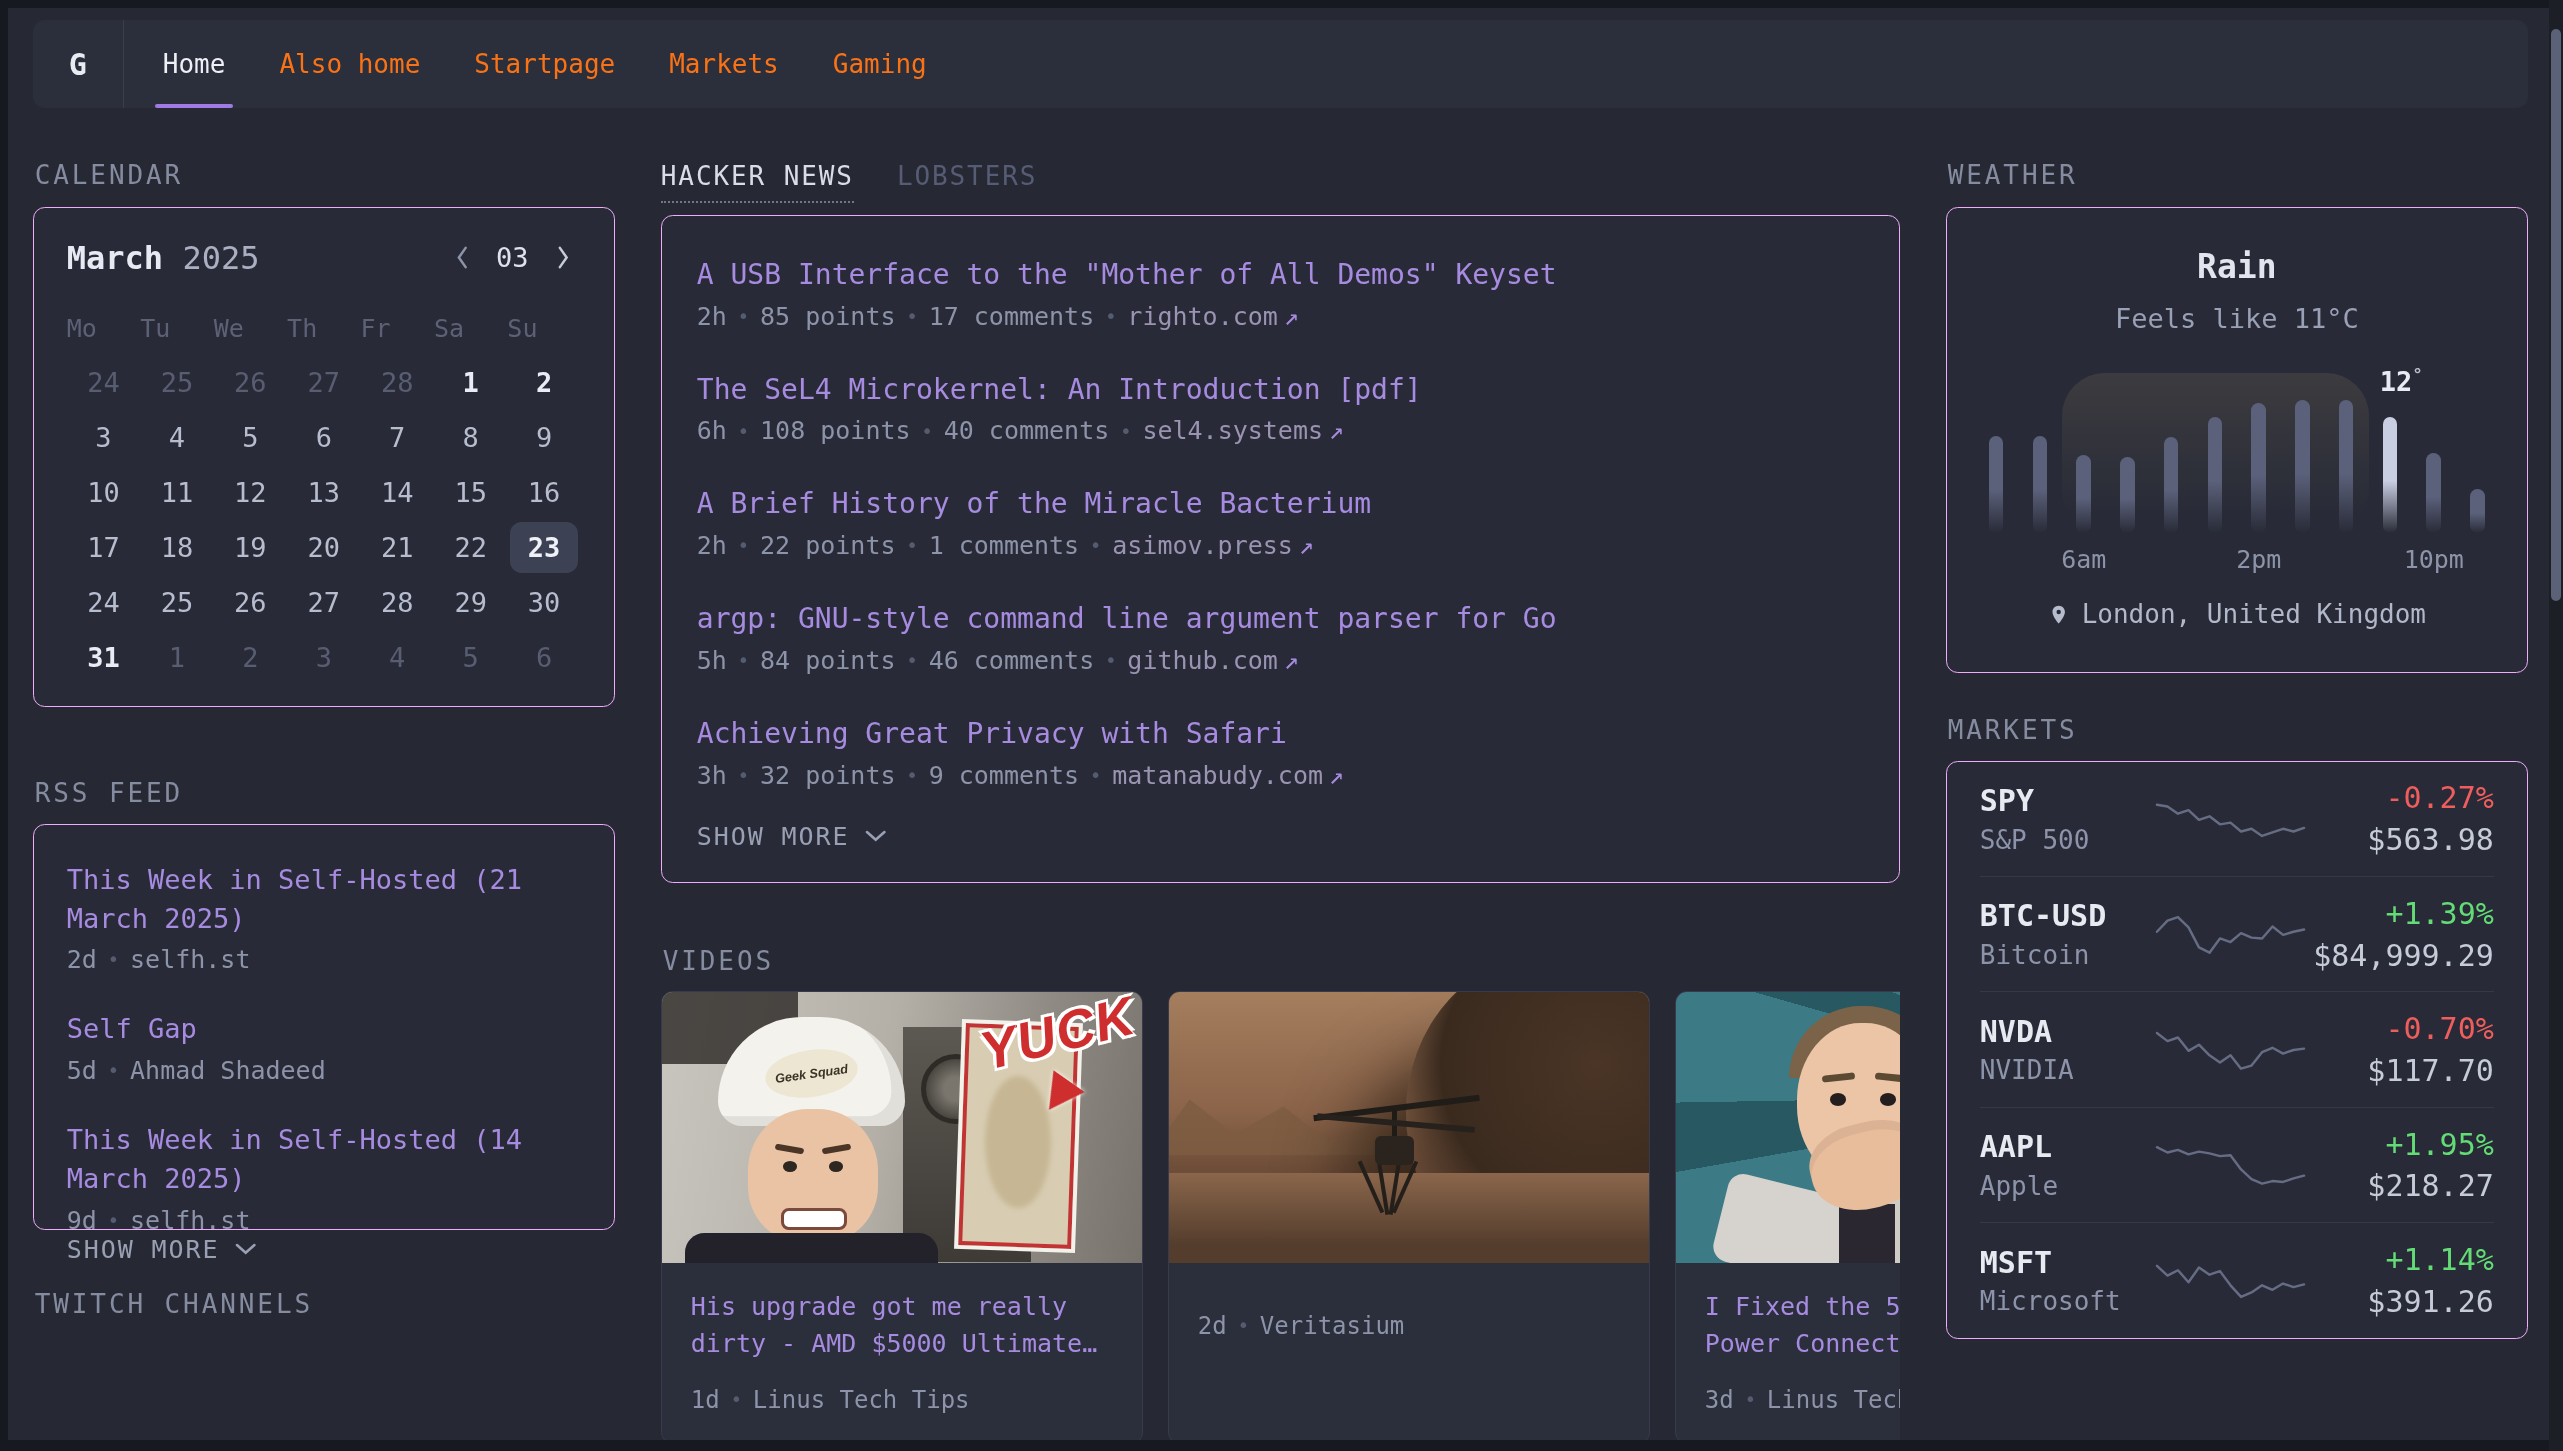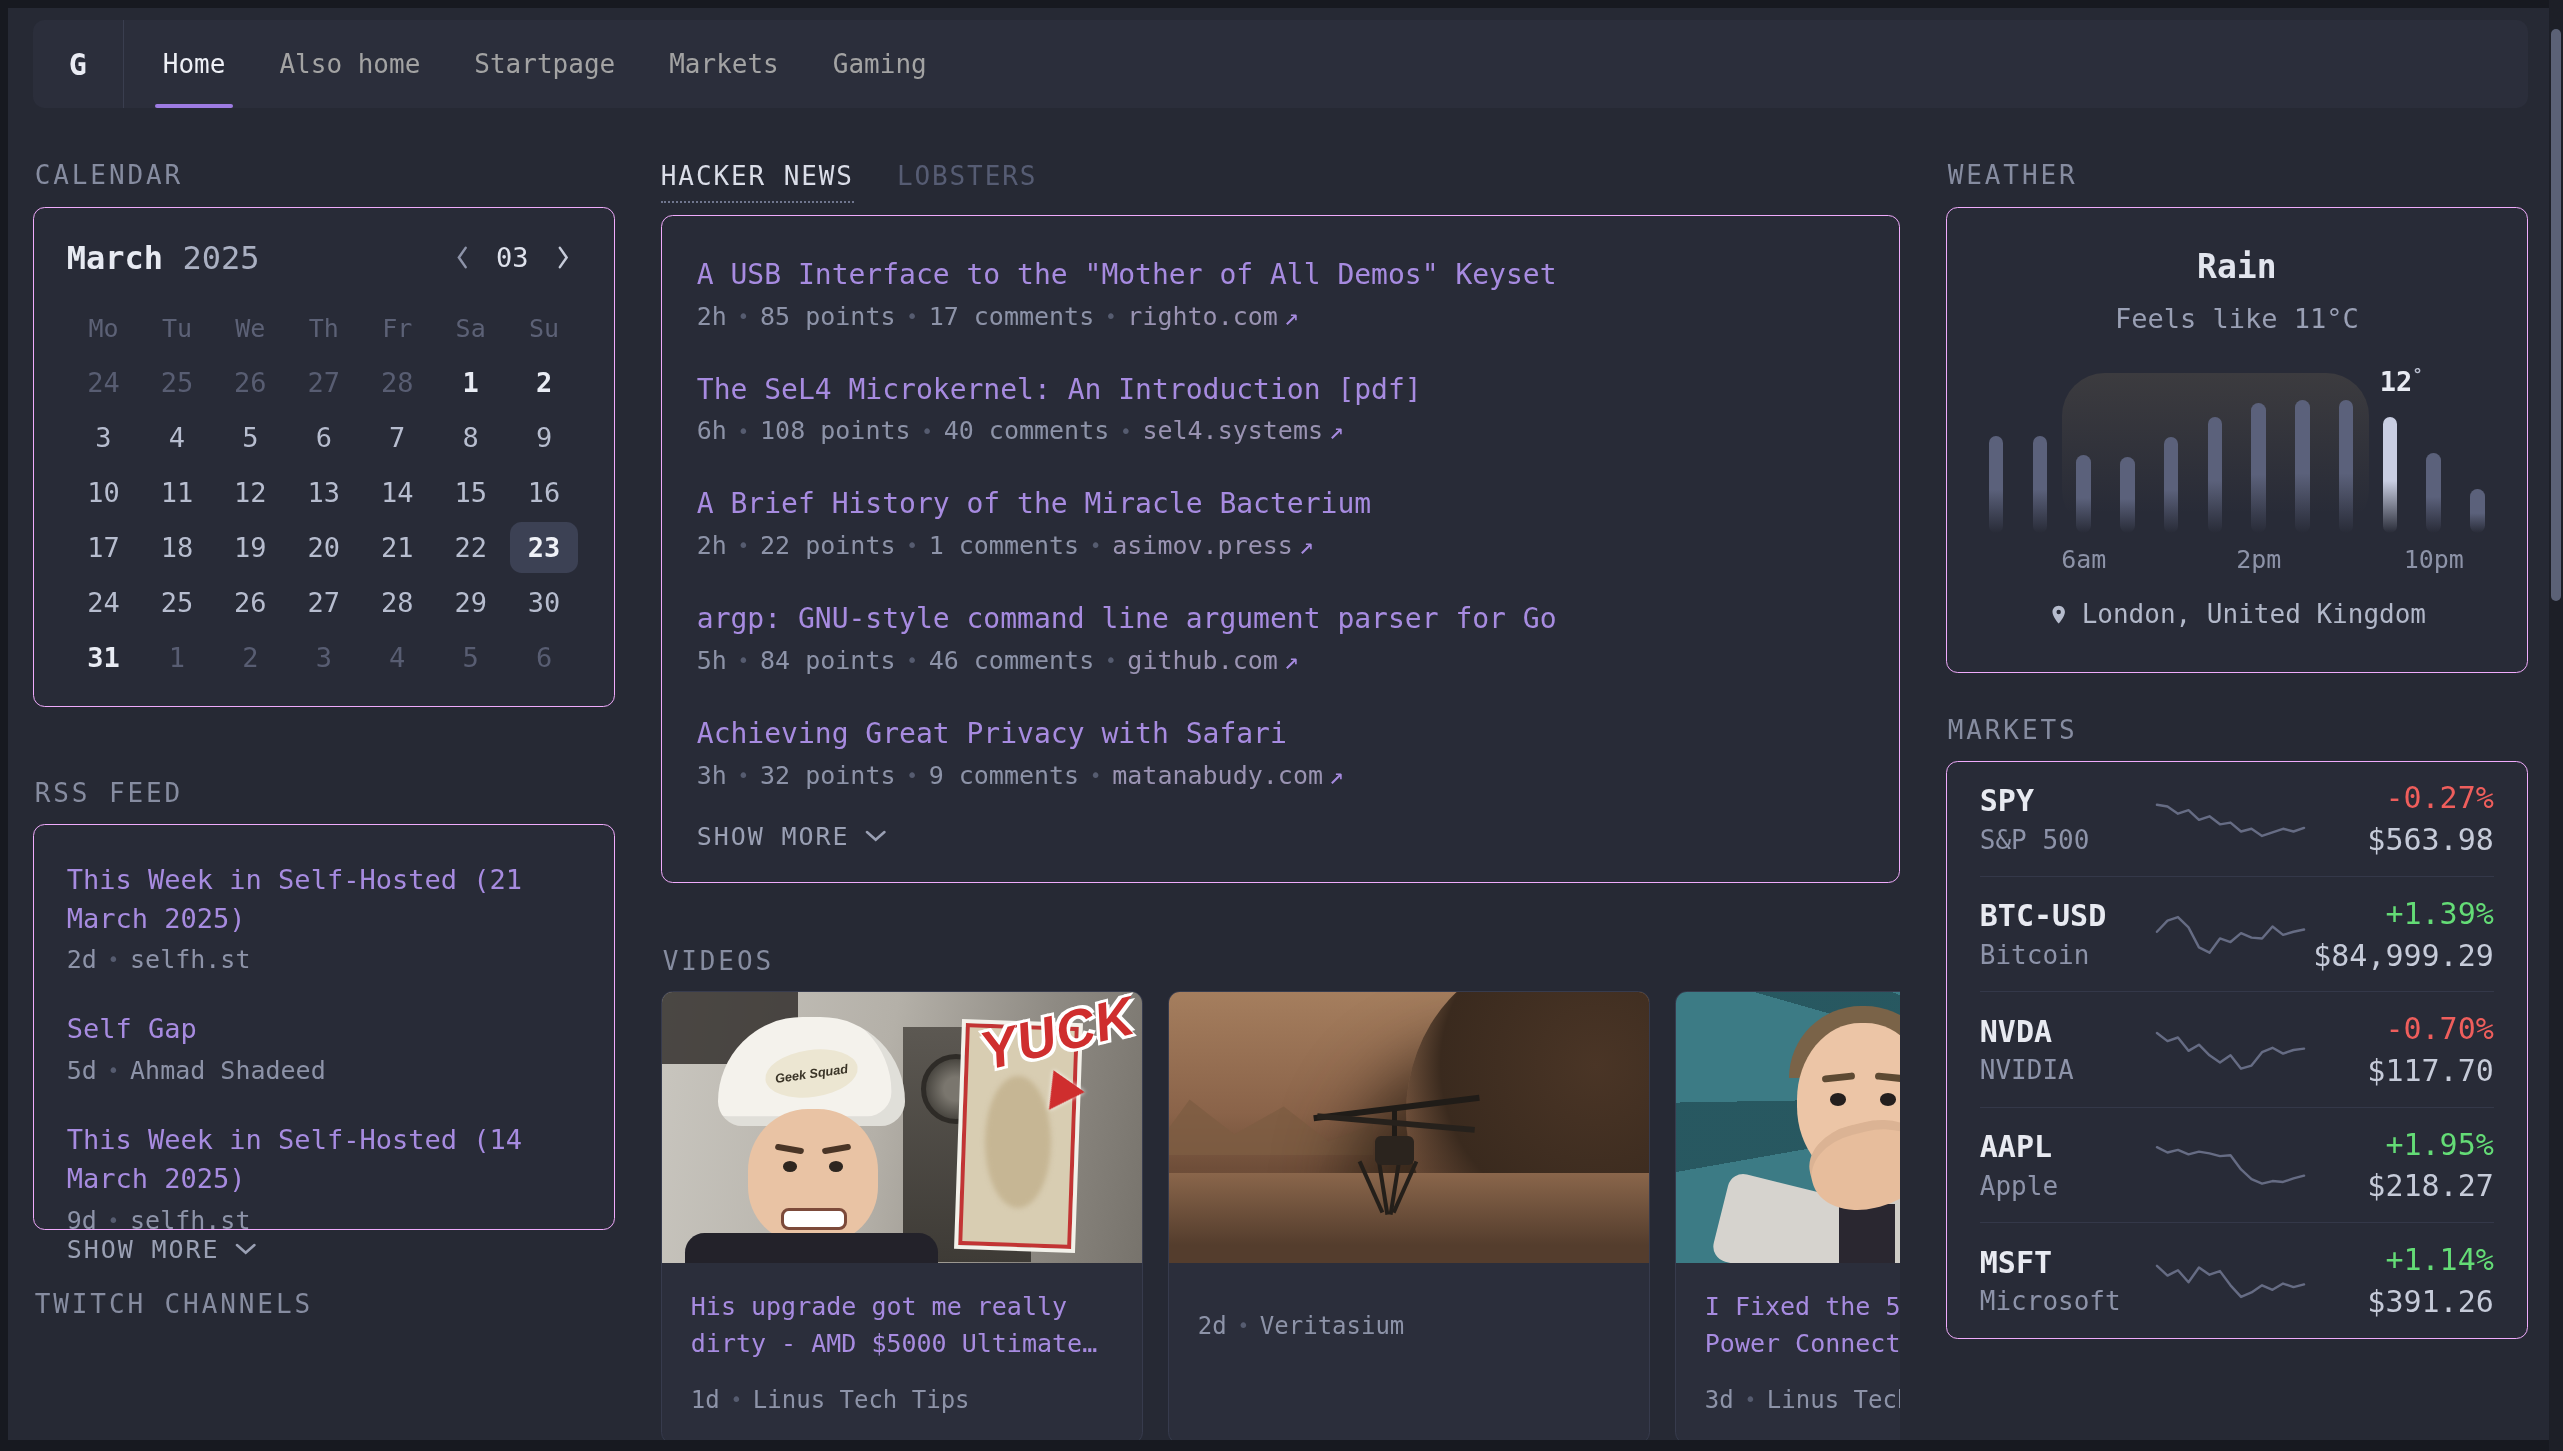--- a/index.html
+++ b/index.html
@@ -8,39 +8,39 @@
     font-family:"DejaVu Sans Mono", monospace; -webkit-font-smoothing:antialiased;
   }
   .page { position:absolute; left:7.8px; top:7.8px; right:13.6px; bottom:11.7px; background:#262934;
           overflow:hidden; padding:12.7px 21.4px 0 25px; }
   
   nav { height:88px; background:#2b2e3b; border-radius:11.7px; display:flex; align-items:stretch; }
   .logo { width:90px; display:flex; align-items:center; justify-content:center;
           color:#e9ebf3; font-size:30px; font-weight:bold; cursor:pointer; }
   .nav-sep { width:1px; background:#3a3e4f; }
   .nav-tabs { display:flex; align-items:stretch; padding-left:39px; gap:54px; }
-  .nav-tab { position:relative; display:flex; align-items:center; color:#a3a3a3; font-size:26px; cursor:pointer; }
+  .nav-tab { position:relative; display:flex; align-items:center; color:#f97316; font-size:26px; cursor:pointer; }
   .nav-tab.active { color:#eef0f6; }
   .nav-tab.active::after { content:""; position:absolute; left:-7.8px; right:-7.8px; bottom:0; height:4.9px;
                            border-radius:2.9px; background:#9d7be2; }
   
   .grid { margin-top:53px; display:grid; grid-template-columns:582px 1239px 582px; column-gap:46px; }
   .section-label { color:#868ca0; font-size:26px; letter-spacing:2.9px; line-height:29px; padding-left:1.9px; }
   .card { background:#282b37; border:1px solid #f0abfc; border-radius:11.7px; }
   .dot { color:#565c70; margin:0 10.7px; font-size:19.5px; vertical-align:1.9px; }
   .show-more { color:#9aa0b4; font-size:25px; letter-spacing:1.9px; display:flex; align-items:center; gap:15.6px; cursor:pointer; }
   
   .calendar-card { margin-top:16.5px; height:500px; padding:31px 33px; overflow:hidden; }
   .cal-header { display:flex; justify-content:space-between; align-items:center; }
   .cal-month { font-size:32px; color:#aab0c2; }
   .cal-month .m { color:#e7eaf2; font-weight:bold; }
   .cal-controls { display:flex; align-items:center; gap:26px; padding-right:9.7px; }
   .cal-mm { font-size:27px; color:#dfe2ec; }
   .chev { display:flex; cursor:pointer; }
-  .cal-weekdays { display:grid; grid-template-columns:repeat(7,1fr); margin-top:37px; text-align:center;
+  .cal-weekdays { display:grid; grid-template-columns:repeat(7,1fr); margin-top:37px; 
                   color:#5c6176; font-size:25px; }
   .cal-grid { display:grid; grid-template-columns:repeat(7,1fr); grid-auto-rows:55px; margin-top:11.7px;
               font-size:27px; color:#b7bdcf; align-items:center; justify-items:center; }
   .cal-cell { width:68px; height:51px; line-height:51px; text-align:center; border-radius:11.7px; }
   .cal-cell.dim { color:#585d72; }
   .cal-cell.strong { color:#e9ecf4; font-weight:bold; }
   .cal-cell.today { background:#3c4154; color:#eff1f7; font-weight:bold; }
   
   .rss-label { margin-top:72px; }
   .rss-card { margin-top:15.6px; height:406px; padding:35px 33px 31px; display:flex; flex-direction:column; }

